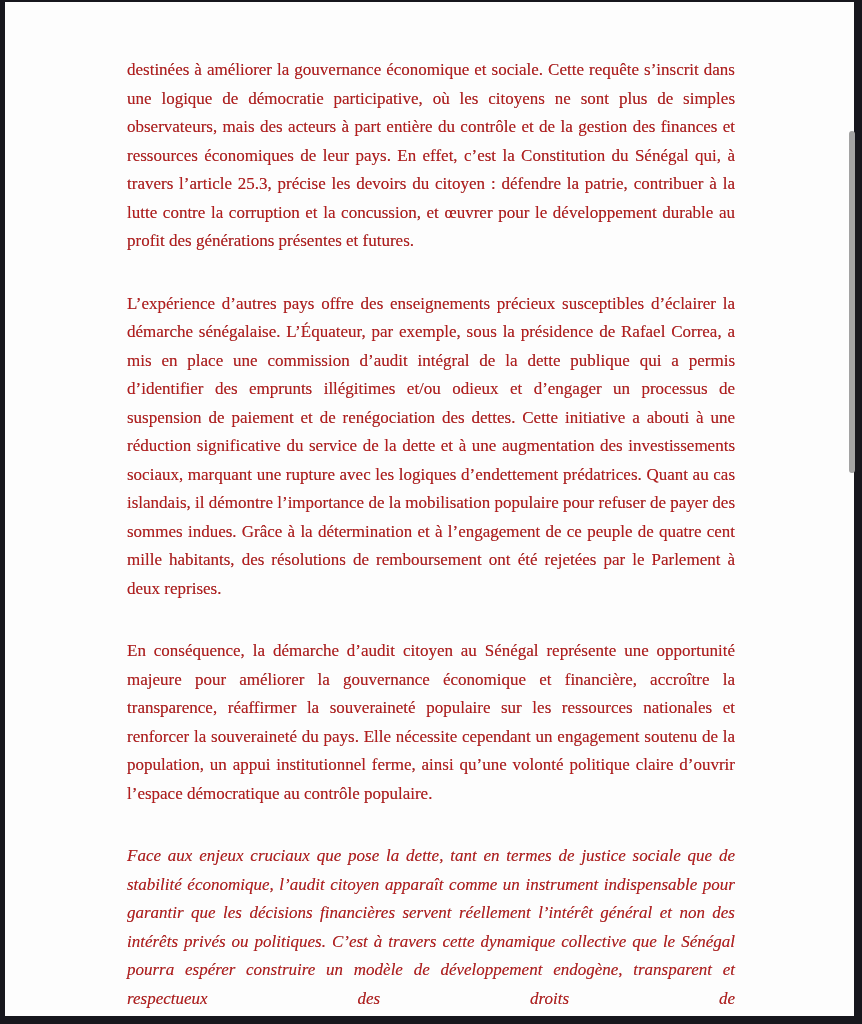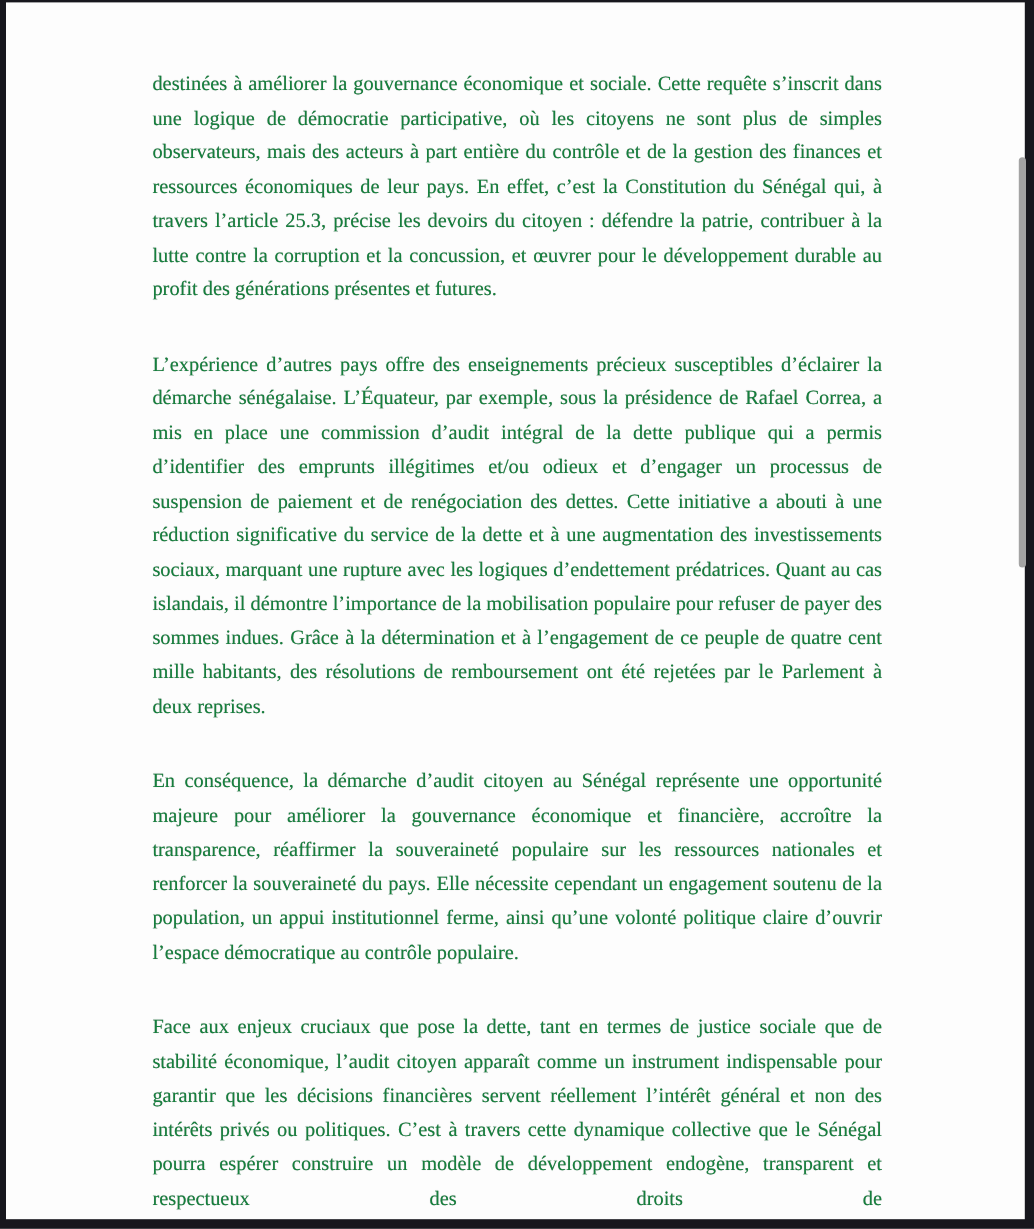--- a/index.html
+++ b/index.html
@@ -25,28 +25,29 @@
   .content {
     position: absolute;
     left: 122px;
     top: 54px;
     width: 608px;
   }
   .content p {
     margin: 0 0 34px 0;
     font-size: 17px;
     line-height: 28.5px;
-    color: #15803d;
+    color: #b91c1c;
     text-align: justify;
     text-shadow: 0 0 0.6px rgba(25,25,25,0.45); 
   }
   .content p.truncated {
     
     text-align-last: justify;
     margin-bottom: 0;
+    font-style: italic;
   }
   .scrollbar-thumb {
     position: absolute;
     right: 7px;
     width: 6px;
     top: 131px;
     height: 342px;
     background: #a3a3a3;
     border-radius: 3px;
   }

